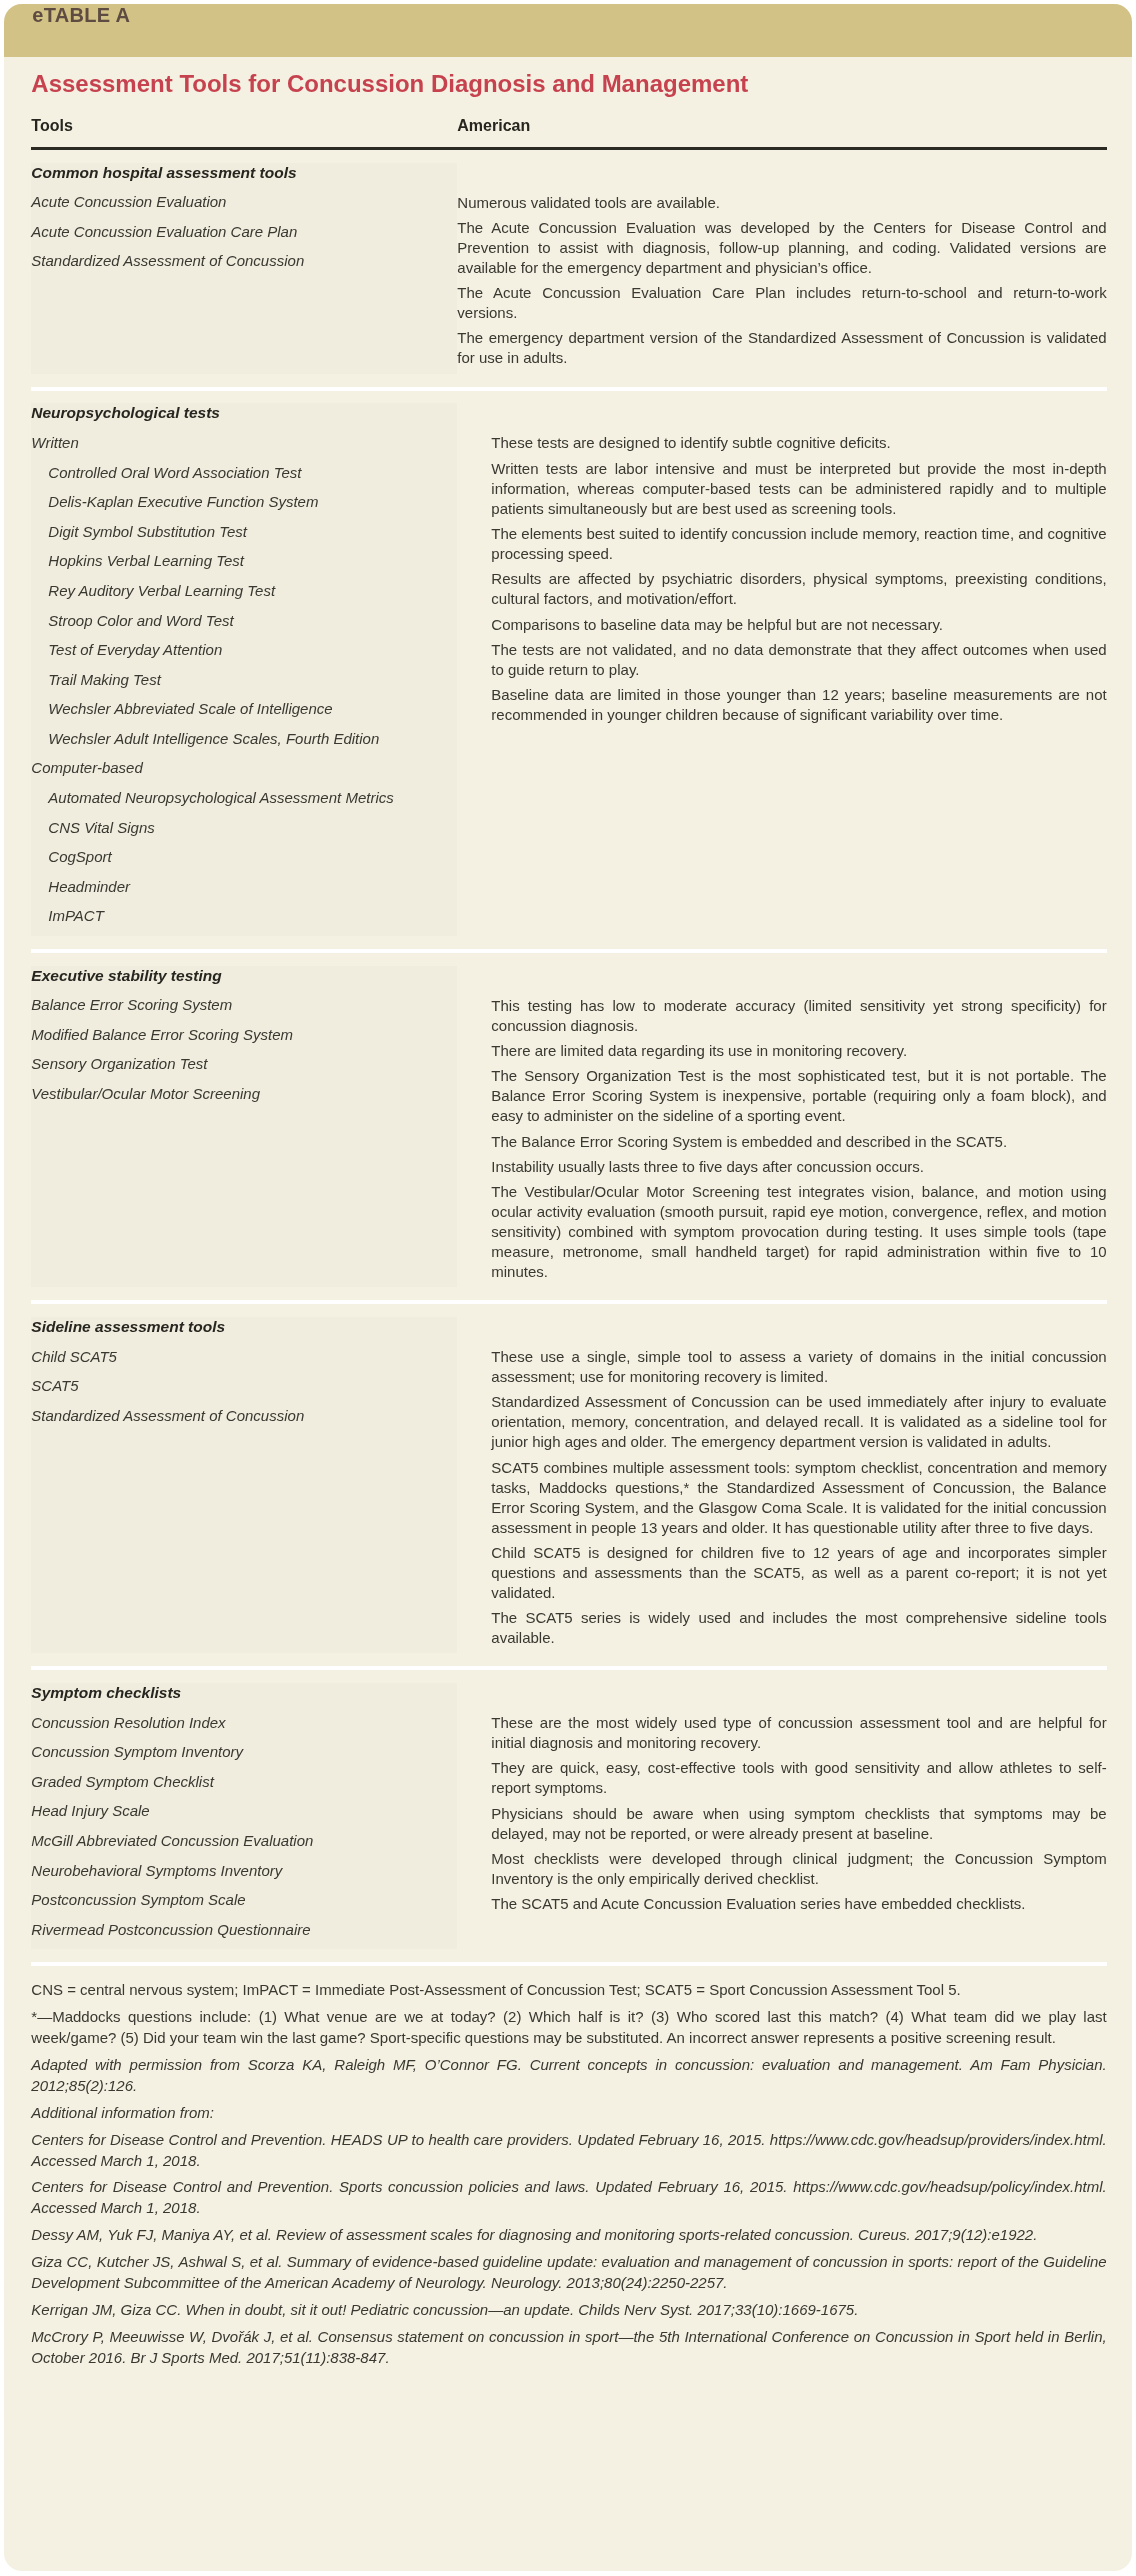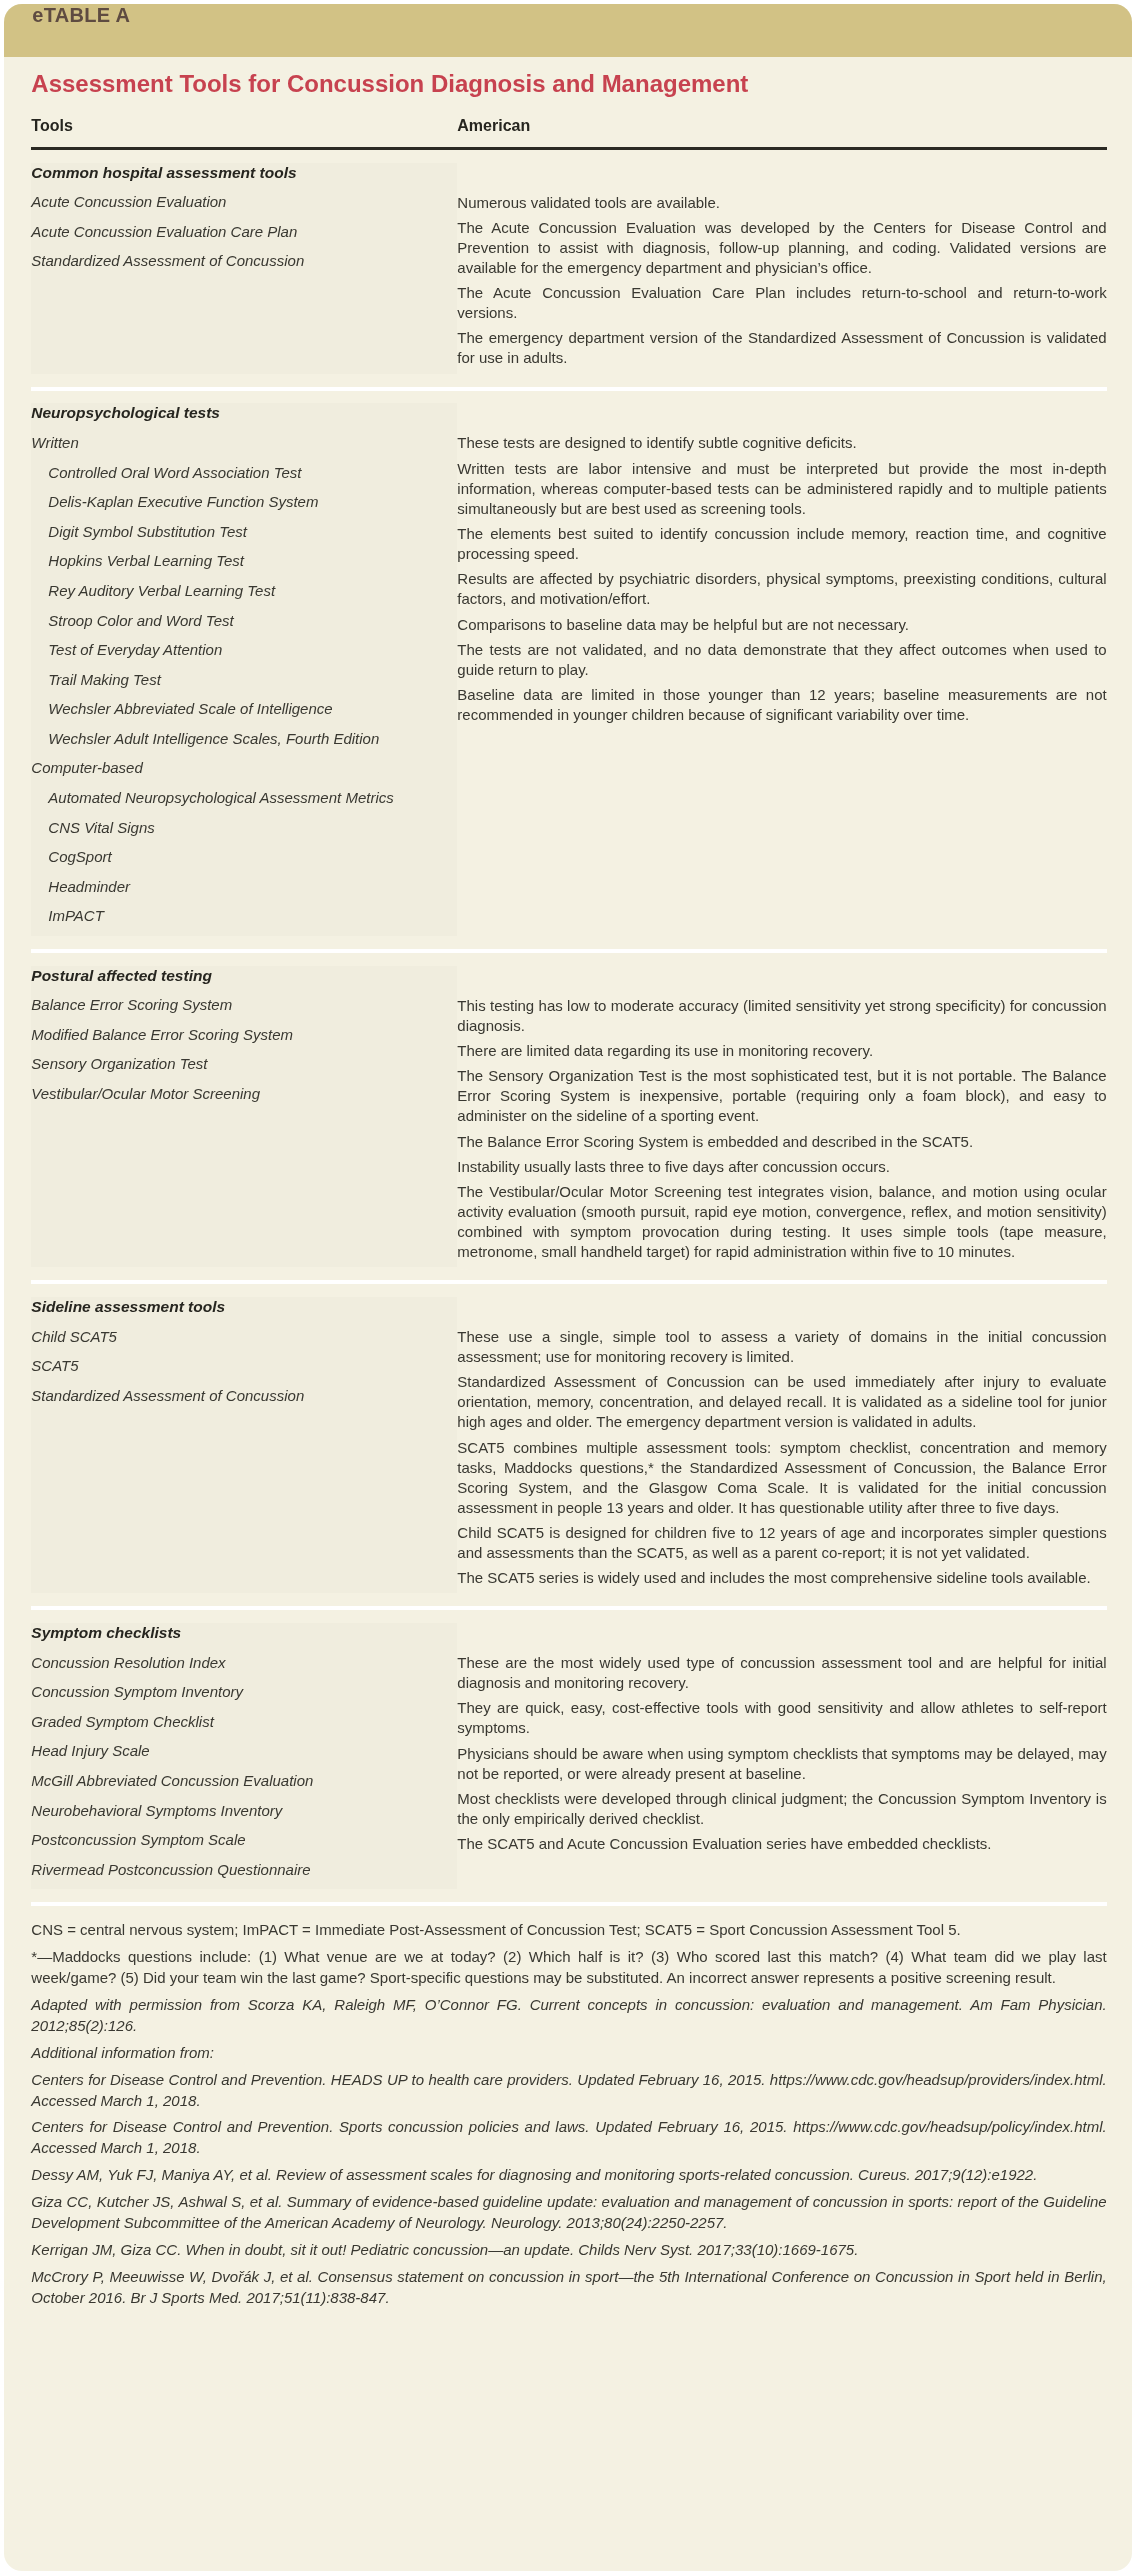--- a/index.html
+++ b/index.html
@@ -25,21 +25,21 @@
   }
   .tag{ font-size:20px; font-weight:700; color:var(--tag); letter-spacing:0.3px; }
   .body{ padding:9.6px 25.6px 0 27px; }
   .title{ color:var(--title); font-size:24px; line-height:27px; font-weight:700; margin:3.2px 0 20px; }
   .colheads{
     display:grid; grid-template-columns:426px 1fr;
     font-size:16px; line-height:18px; font-weight:700; color:var(--head);
     padding-bottom:11.7px; border-bottom:3.2px solid var(--rule);
   }
   .section{ display:grid; grid-template-columns:426px 1fr; padding:12.8px 0; }
-  .section + .section{ border-top:4.3px solid var(--divider); }
+  .section + .section{ border-top:4.3px solid var(--divider);gap:34px; }
   .tools-col{ padding-right:48px; background:rgba(0,0,0,0.015);font-style:italic; }
   .section-header{ font-size:15.5px; line-height:20px; font-weight:700; color:var(--head); margin:0 0 9.6px; }
   .tool{ font-size:15px; line-height:20px; color:var(--text); margin:0 0 9.6px; }
   .tool.indent{ padding-left:17px; }
   .comments-col{ padding-top:30px; }
   .comments-col p{
     font-size:15px; line-height:20px; color:var(--text);
     text-align:justify; margin:0 0 5.3px;
   }
   .footnotes{ border-top:4.3px solid var(--divider); padding:12.8px 0 21px; }
@@ -102,21 +102,21 @@
             <p>The elements best suited to identify concussion include memory, reaction time, and cognitive processing speed.</p>
             <p>Results are affected by psychiatric disorders, physical symptoms, preexisting conditions, cultural factors, and motivation/effort.</p>
             <p>Comparisons to baseline data may be helpful but are not necessary.</p>
             <p>The tests are not validated, and no data demonstrate that they affect outcomes when used to guide return to play.</p>
             <p>Baseline data are limited in those younger than 12 years; baseline measurements are not recommended in younger children because of significant variability over time.</p>
           </div>
   </div>
 
   <div class="section">
     <div class="tools-col">
-      <div class="section-header">Postural affected testing</div>
+      <div class="section-header">Executive stability testing</div>
     <div class="tool">Balance Error Scoring System</div>
             <div class="tool">Modified Balance Error Scoring System</div>
             <div class="tool">Sensory Organization Test</div>
             <div class="tool">Vestibular/Ocular Motor Screening</div>
           </div>
     <div class="comments-col">
             <p>This testing has low to moderate accuracy (limited sensitivity yet strong specificity) for concussion diagnosis.</p>
             <p>There are limited data regarding its use in monitoring recovery.</p>
             <p>The Sensory Organization Test is the most sophisticated test, but it is not portable. The Balance Error Scoring System is inexpensive, portable (requiring only a foam block), and easy to administer on the sideline of a sporting event.</p>
             <p>The Balance Error Scoring System is embedded and described in the SCAT5.</p>

